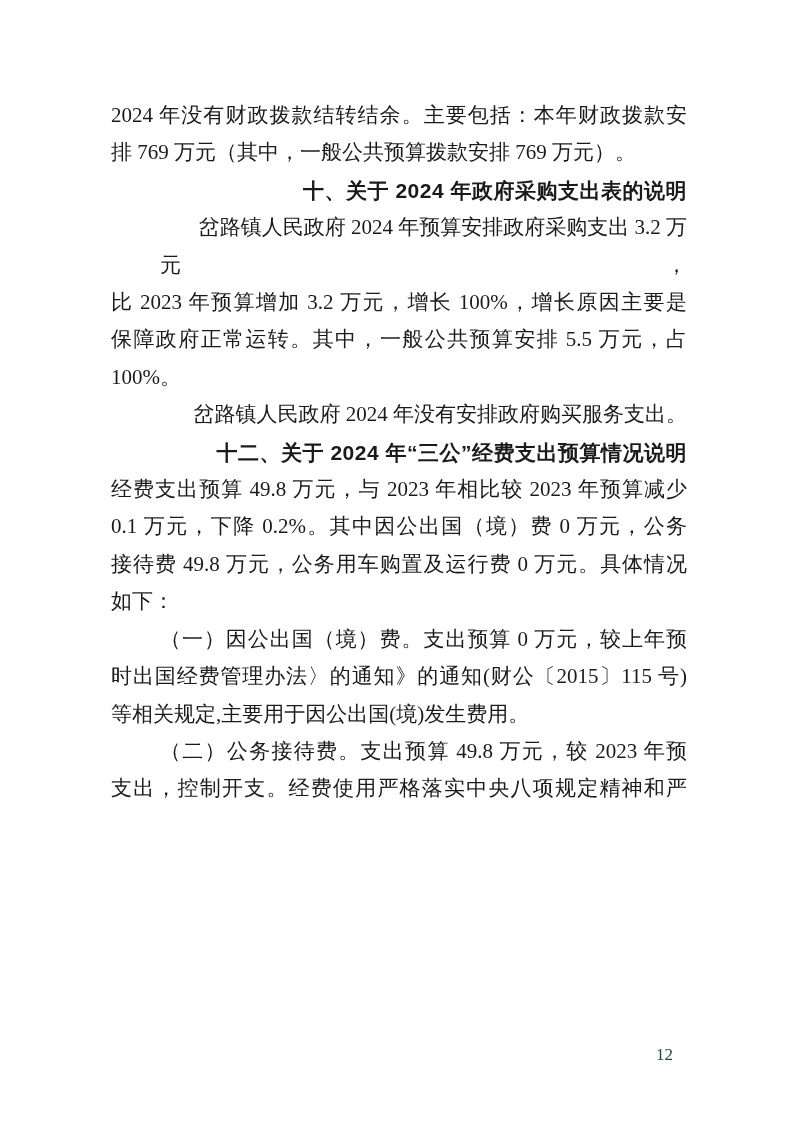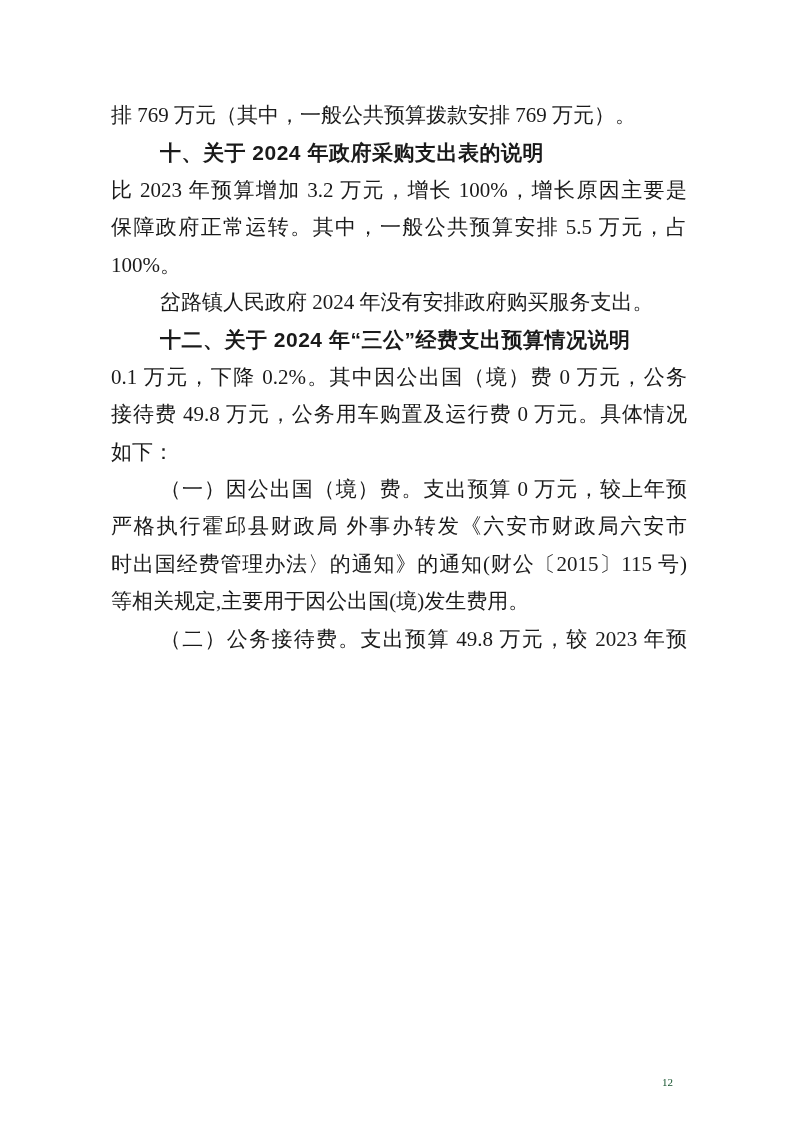--- a/index.html
+++ b/index.html
@@ -23,52 +23,55 @@
   .line {
     min-height: 37.4px;
     white-space: normal;
   }
   
   .j {
     text-align: justify;
     text-align-last: justify;
   }
   
-  .in { padding-left: 49px; }
+  .in { padding-left: 49px; text-align: right; }
   
   .h {
     font-family: "Liberation Sans", "DejaVu Sans", sans-serif;
     font-weight: 700;
     letter-spacing: 0.5px;
   }
   .page-number {
     position: absolute;
-    top: 1072px;
+    top: 1045px;
     right: 120px;
-    font-size: 11px;
+    font-size: 17px;
     line-height: 20px;
     color: #14532d;
   }
 </style>
 </head>
 <body>
 
 <div class="page">
   <div class="text-block">
+    <div class="line j">2024 年没有财政拨款结转结余。主要包括：本年财政拨款安</div>
     <div class="line">排 769 万元（其中，一般公共预算拨款安排 769 万元）。</div>
     <div class="line h in">十、关于 2024 年政府采购支出表的说明</div>
+    <div class="line in j">岔路镇人民政府 2024 年预算安排政府采购支出 3.2 万元，</div>
     <div class="line j">比 2023 年预算增加 3.2 万元，增长 100%，增长原因主要是</div>
     <div class="line j">保障政府正常运转。其中，一般公共预算安排 5.5 万元，占</div>
     <div class="line">100%。</div>
     <div class="line in">岔路镇人民政府 2024 年没有安排政府购买服务支出。</div>
     <div class="line h in">十二、关于 2024 年“三公”经费支出预算情况说明</div>
+    <div class="line j">经费支出预算 49.8 万元，与 2023 年相比较 2023 年预算减少</div>
     <div class="line j">0.1 万元，下降 0.2%。其中因公出国（境）费 0 万元，公务</div>
     <div class="line j">接待费 49.8 万元，公务用车购置及运行费 0 万元。具体情况</div>
     <div class="line">如下：</div>
     <div class="line in j">（一）因公出国（境）费。支出预算 0 万元，较上年预</div>
-    <div class="line j">严格执行霍邱县财政局 外事办转发《六安市财政局六安市</div>
     <div class="line j">时出国经费管理办法〉的通知》的通知(财公〔2015〕115 号)</div>
     <div class="line">等相关规定,主要用于因公出国(境)发生费用。</div>
     <div class="line in j">（二）公务接待费。支出预算 49.8 万元，较 2023 年预</div>
+    <div class="line j">支出，控制开支。经费使用严格落实中央八项规定精神和严</div>
   </div>
 
   <div class="page-number">12</div>
 </div>
 
 </body></html>

